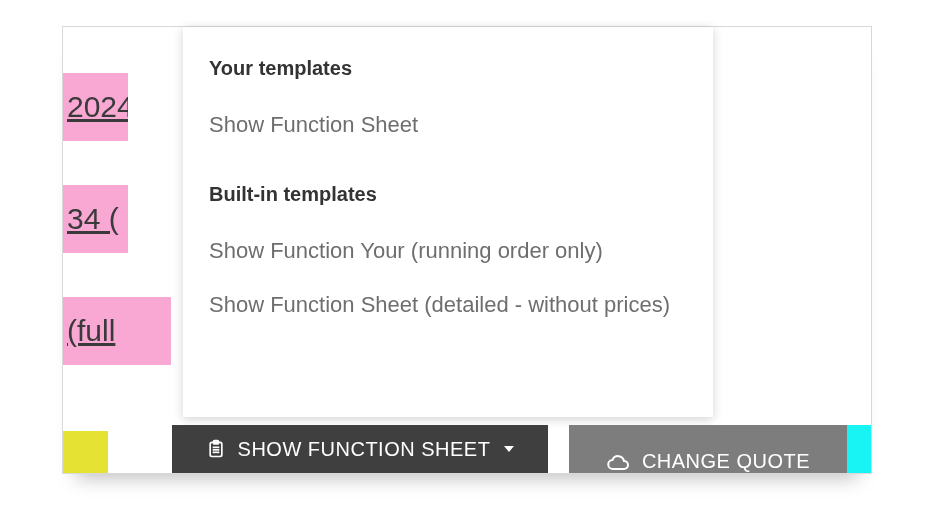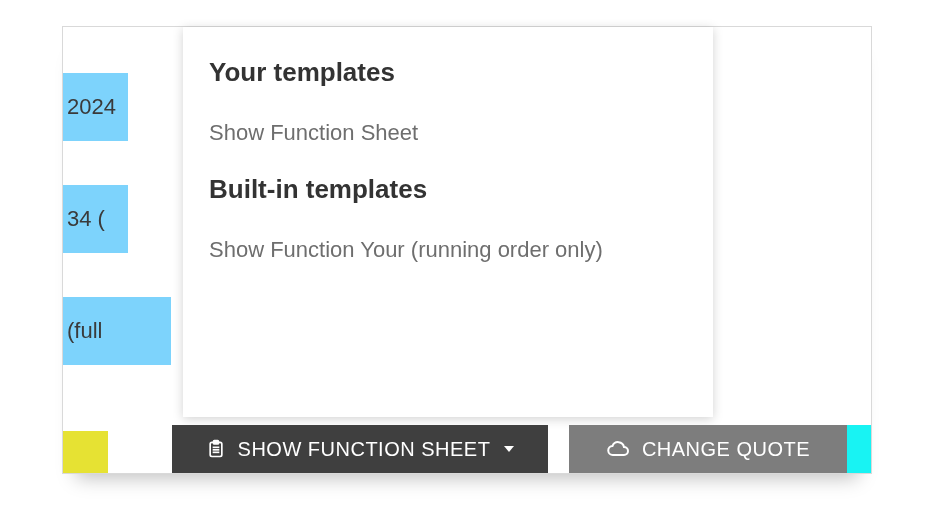--- a/index.html
+++ b/index.html
@@ -19,28 +19,29 @@
     border: 1px solid #d9d9d9;
     background: #fff;
     box-shadow: 0 18px 18px -14px rgba(0,0,0,0.25);
   }
 
   
   .bg-row {
     position: absolute;
     left: 0;
     height: 68px;
-    background: #7dd3fc;
+    background: #f9a8d4;
     color: #3a3a3a;
-    font-size: 22px;
+    font-size: 30px;
     display: flex;
     align-items: center;
     padding-left: 4px;
     overflow: hidden;
     white-space: nowrap;
+    text-decoration: underline;
   }
 
   
   .chip-left {
     position: absolute;
     left: 0;
     bottom: 0;
     width: 45px;
     height: 42px;
     background: #e6e233;
@@ -61,21 +62,21 @@
     top: 0;
     width: 530px;
     height: 390px;
     background: #fff;
     box-shadow: 0 2px 10px rgba(0,0,0,0.18);
     padding: 24px 26px 10px 26px;
   }
   .menu .section-title {
     font-weight: 700;
     color: #333;
-    font-size: 26px;
+    font-size: 20px;
     margin-top: 6px;
     margin-bottom: 18px;
   }
   .menu .item {
     color: #6e6e6e;
     font-size: 22px;
     padding: 14px 0;
     cursor: pointer;
   }
 
@@ -96,20 +97,21 @@
   }
   .btn-dark {
     left: 109px;
     width: 376px;
     background: #3f3f3f;
   }
   .btn-grey {
     left: 506px;
     width: 278px;
     background: #7d7d7d;
+    align-items: flex-end;
   }
   .icon svg { display: block; }
   .caret {
     width: 0; height: 0;
     border-left: 5px solid transparent;
     border-right: 5px solid transparent;
     border-top: 6px solid #fff;
     margin-left: 2px;
   }
 </style>
@@ -129,22 +131,23 @@
       <span>(full</span>
     </div>
 
     <div class="chip-left"></div>
     <div class="chip-right"></div>
 
     <div class="menu">
       <div class="section-title">Your templates</div>
       <div class="item">Show Function Sheet</div>
 
-      <div class="section-title" style="margin-top:14px;">Built-in templates</div>
+      <div class="section-title" style="margin-top:31px;">Built-in templates</div>
       <div class="item">Show Function Your (running order only)</div>
+      <div class="item">Show Function Sheet (detailed - without prices)</div>
     </div>
 
     <div class="btn btn-dark">
       <span class="icon">
         <svg width="20" height="22" viewBox="0 0 24 24" fill="none" stroke="#fff" stroke-width="2">
           <rect x="5" y="4" width="14" height="17" rx="2"></rect>
           <rect x="9" y="2" width="6" height="4" rx="1" fill="#fff"></rect>
           <line x1="8" y1="10" x2="16" y2="10"></line>
           <line x1="8" y1="13" x2="16" y2="13"></line>
           <line x1="8" y1="16" x2="16" y2="16"></line>

